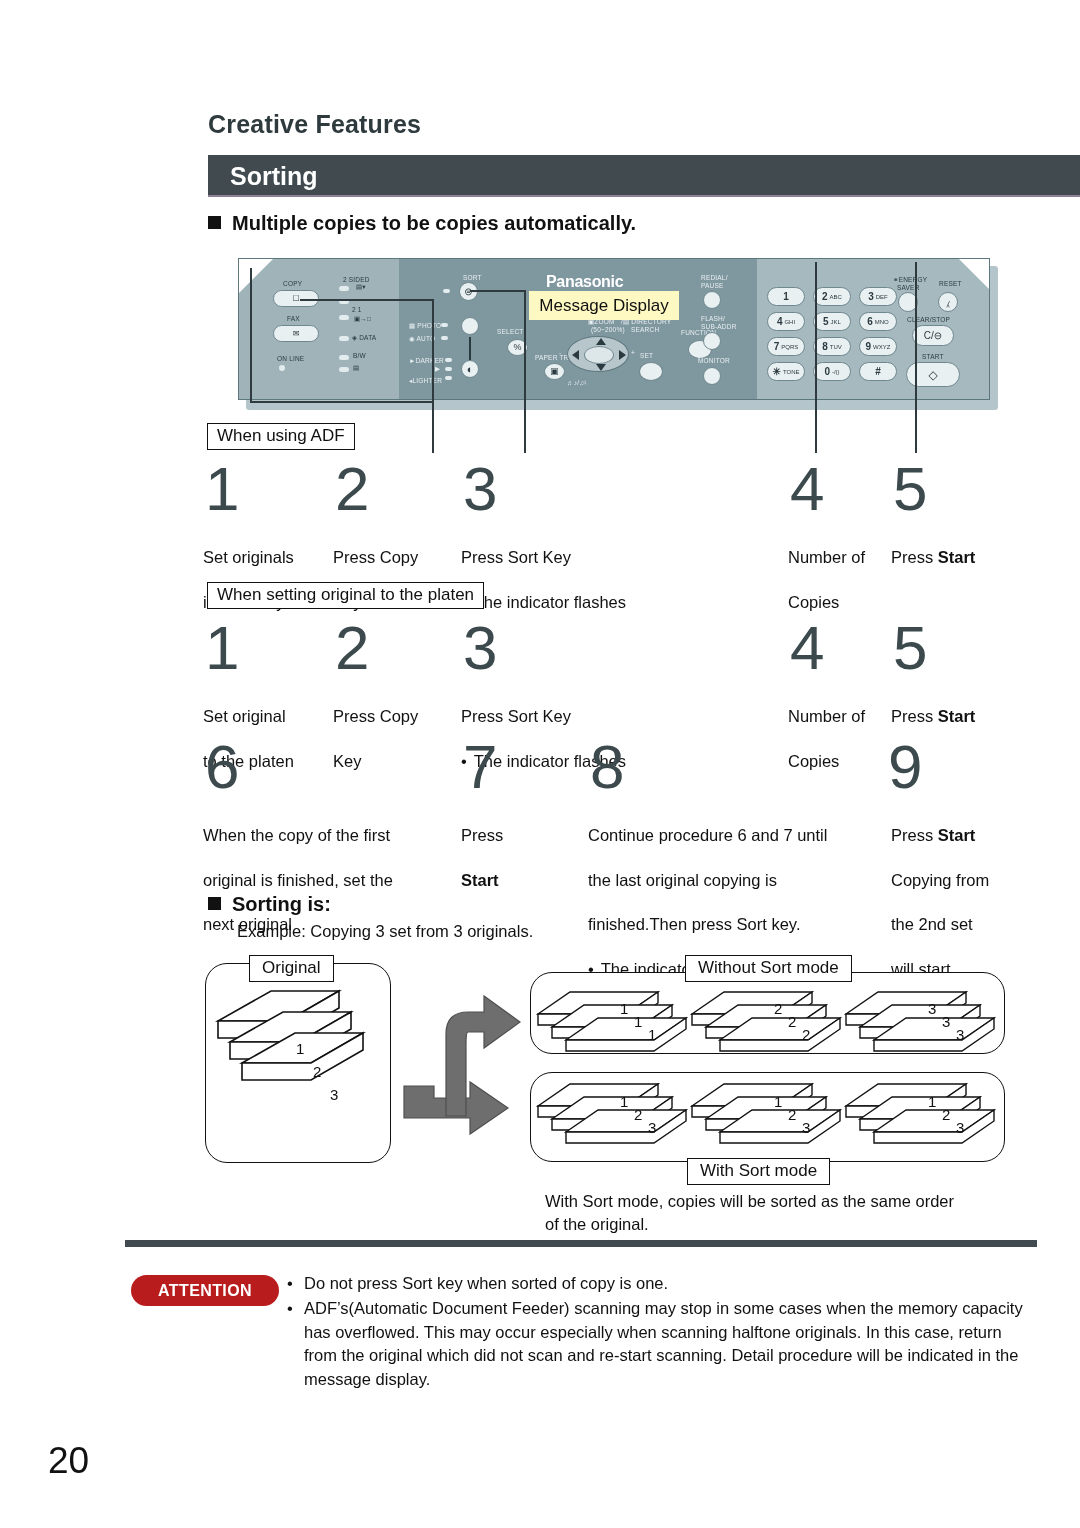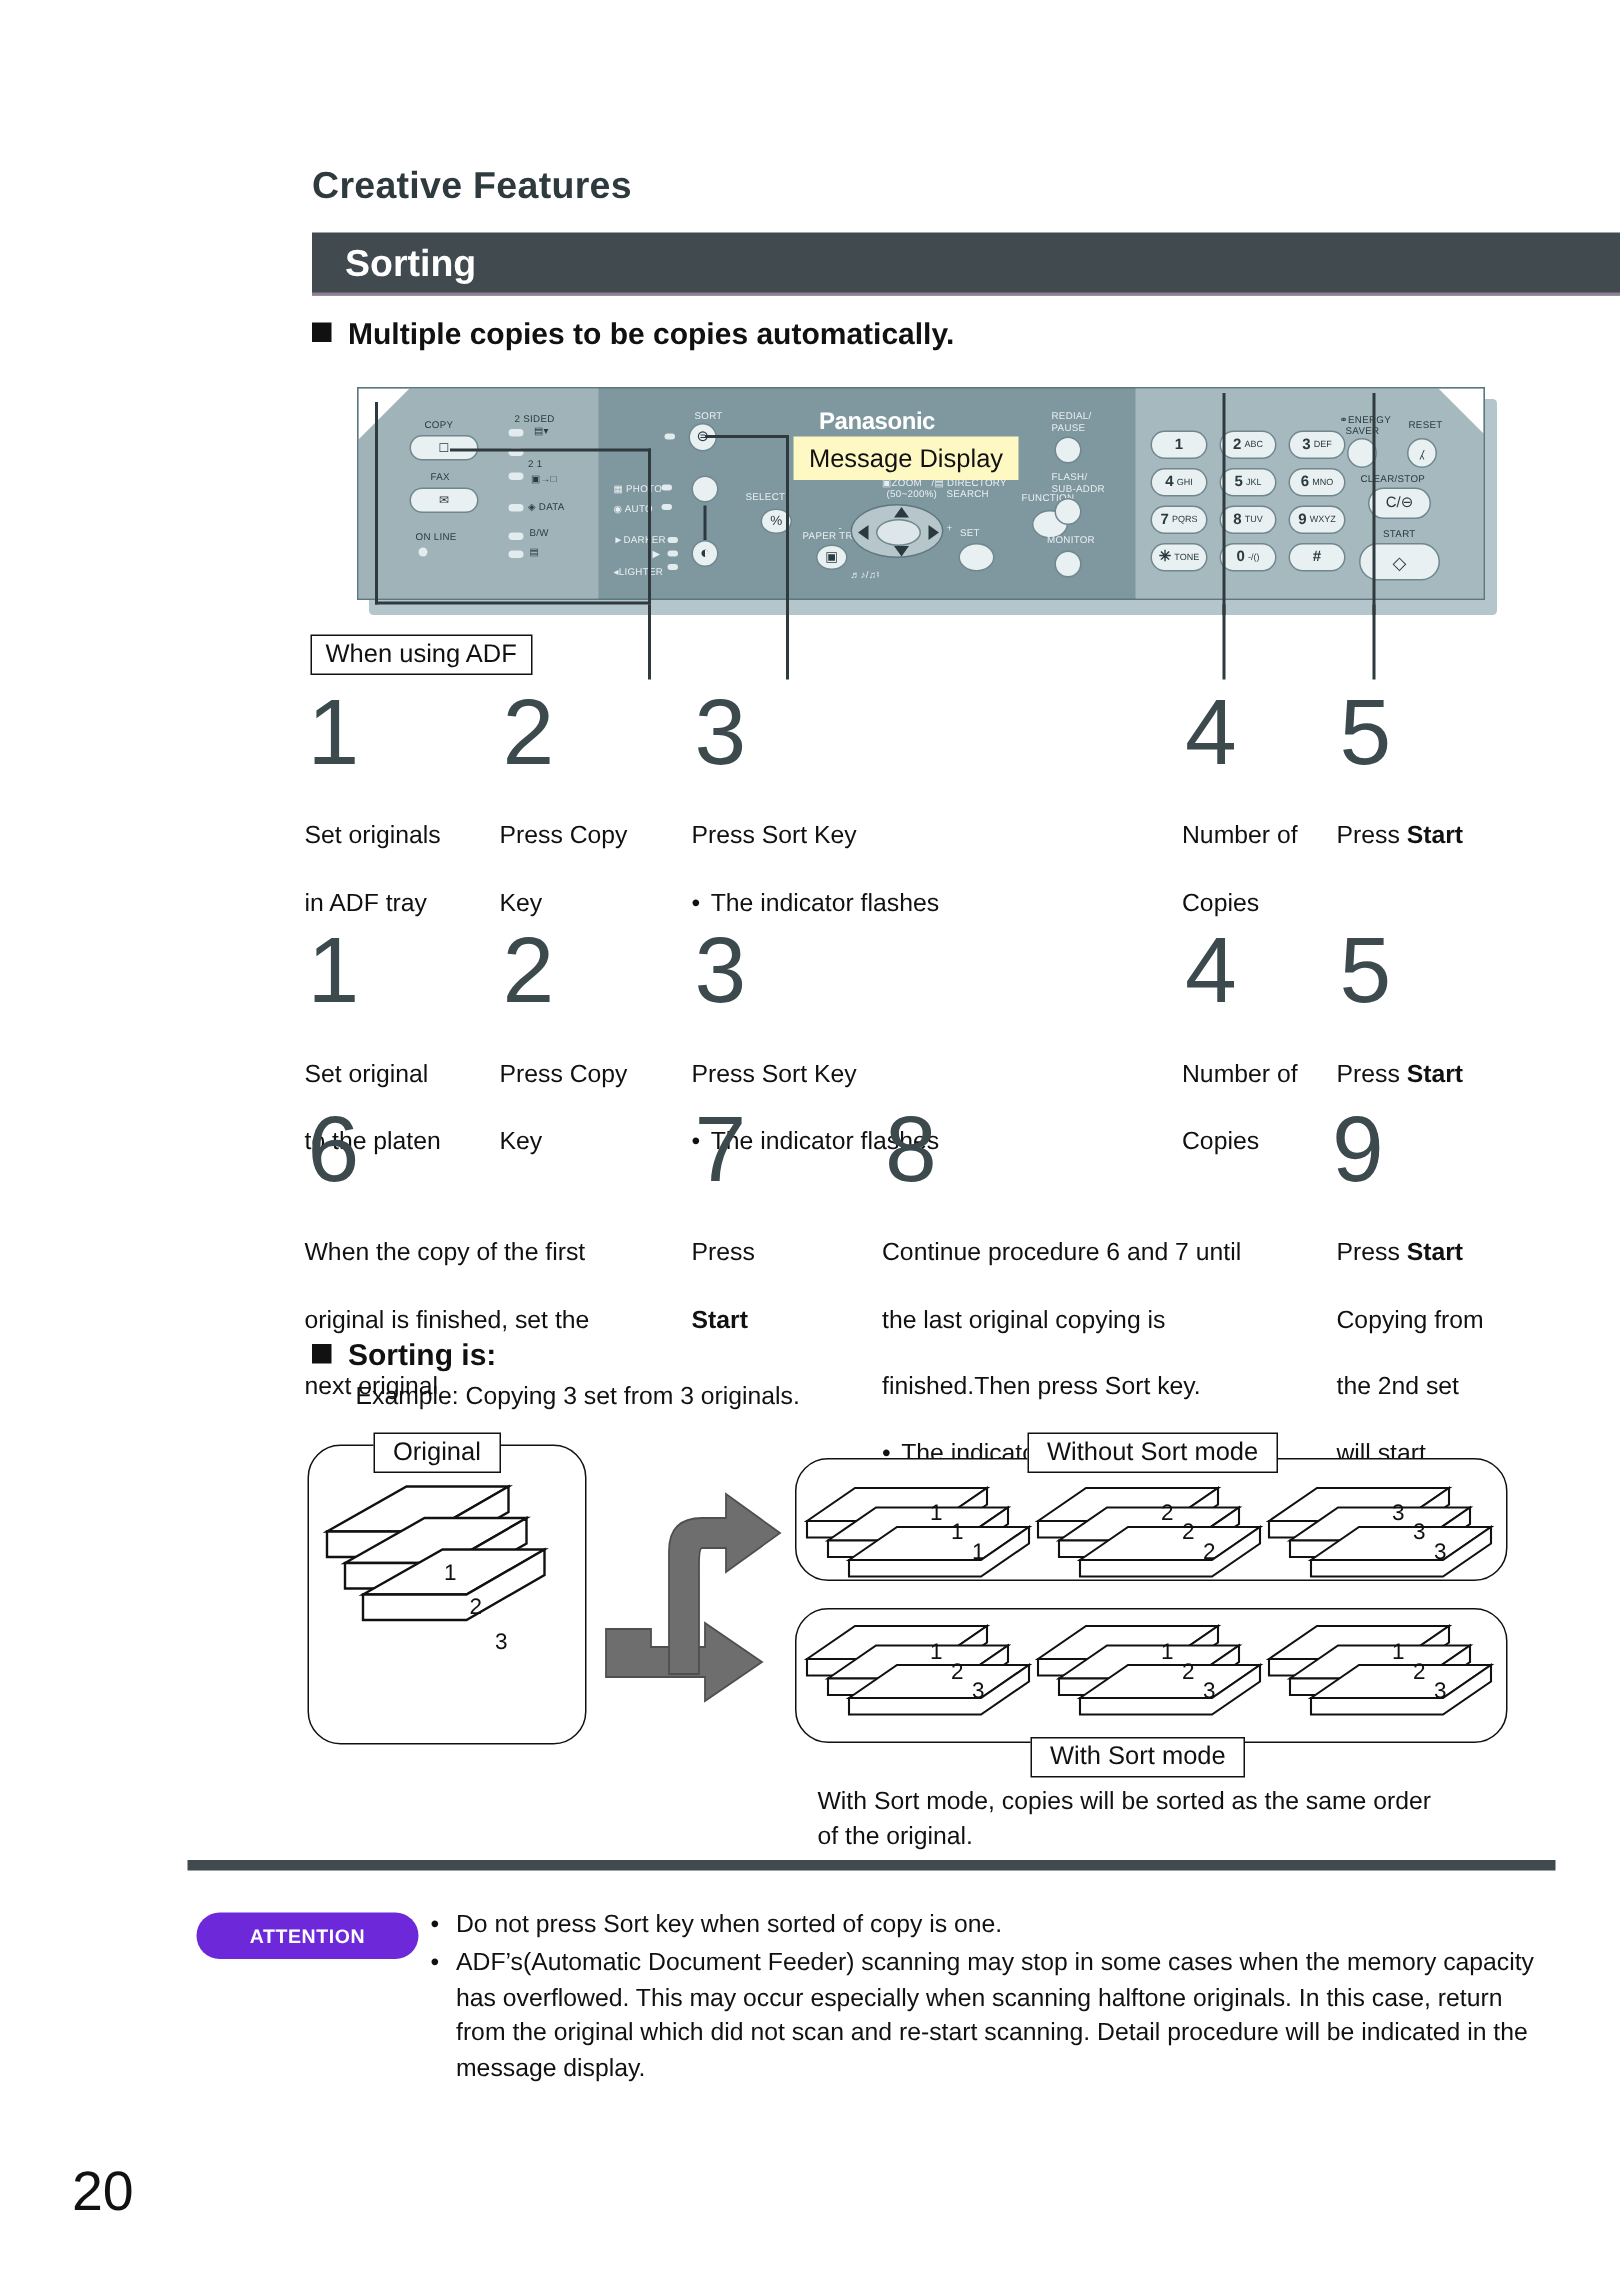--- a/index.html
+++ b/index.html
@@ -280,27 +280,27 @@
     width: 912px;
     height: 7px;
     background: #414a4e;
   }
   .attn-pill {
     position: absolute;
     left: 131px;
     top: 1275px;
     width: 148px;
     height: 31px;
-    background: #6d28d9;
+    background: #b91c1c;
     border-radius: 16px;
     display: flex;
     align-items: center;
     justify-content: center;
     color: #fff;
-    font-size: 13px;
+    font-size: 16px;
     font-weight: bold;
     letter-spacing: 0.4px;
   }
   .attn-list {
     position: absolute;
     left: 287px;
     top: 1272px;
     width: 740px;
     font-size: 16.5px;
     color: #111;
@@ -541,20 +541,21 @@
   <div class="steptext" style="left:788px; top:524px;">
     <div>Number of</div>
     <div>Copies</div>
   </div>
 
   <div class="stepnum" style="left:893px; top:458px;">5</div>
   <div class="steptext" style="left:891px; top:524px;">
     <div><span>Press </span><b>Start</b></div>
   </div>
 
+  <div class="tagbox" style="left:207px; top:582px;">When setting original to the platen</div>
 
   <div class="stepnum" style="left:205px; top:617px;">1</div>
   <div class="steptext" style="left:203px; top:683px;">
     <div>Set original</div>
     <div>to the platen</div>
   </div>
 
   <div class="stepnum" style="left:335px; top:617px;">2</div>
   <div class="steptext" style="left:333px; top:683px;">
     <div>Press Copy</div>

